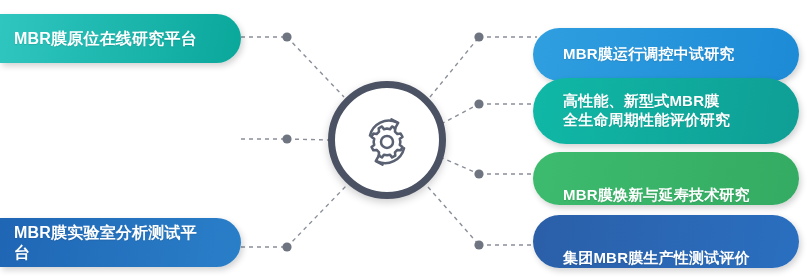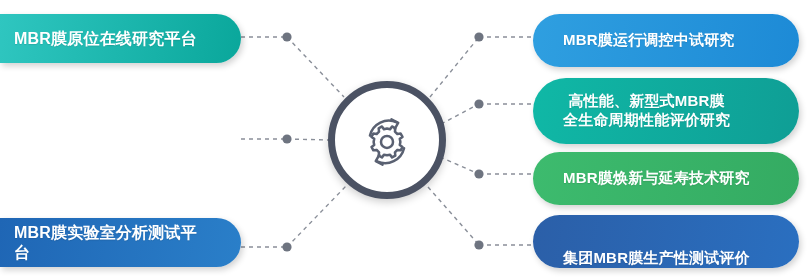--- a/index.html
+++ b/index.html
@@ -66,22 +66,22 @@
     white-space: pre-line;
     text-shadow: 0 1px 1px rgba(0,0,0,0.10);
   }
 
   
   #pill-left-1 { top: 14px;  width: 241px; height: 49px; font-size: 16px; }
   #pill-left-2 { top: 115px; width: 241px; height: 49px; font-size: 16px; }
   #pill-left-3 { top: 218px; width: 241px; height: 49px; font-size: 16px; }
 
   
-  #pill-right-1 { left: 533px; top: 14px;  width: 266px; height: 53px; font-size: 15px; }
-  #pill-right-2 { left: 533px; top: 78px;  width: 266px; height: 66px; font-size: 15px; text-align: center; }
+  #pill-right-1 { left: 533px; top: 28px;  width: 266px; height: 53px; font-size: 15px; }
+  #pill-right-2 { left: 533px; top: 78px;  width: 266px; height: 66px; font-size: 15px; }
   #pill-right-3 { left: 533px; top: 152px; width: 266px; height: 53px; font-size: 15px; }
   #pill-right-4 { left: 533px; top: 215px; width: 266px; height: 53px; font-size: 15px; align-items: flex-end; }
 
   
   #center-hub {
     position: absolute;
     left: 328px;
     top: 81px;
     width: 118px;
     height: 118px;
@@ -175,21 +175,21 @@
 
   <div class="pill pill-right" id="pill-right-1" style="background:linear-gradient(100deg,#2f9fe0 0%,#1d8ad6 100%);">
     <span class="pill-label">MBR膜运行调控中试研究</span>
   </div>
 
   <div class="pill pill-right" id="pill-right-2" style="background:linear-gradient(100deg,#10b8a6 0%,#0f9e95 100%);">
     <span class="pill-label">高性能、新型式MBR膜
 全生命周期性能评价研究</span>
   </div>
 
-  <div class="pill pill-right" id="pill-right-3" style="background:linear-gradient(100deg,#3dbb6e 0%,#34ab62 100%);">
+  <div class="pill pill-right" id="pill-right-3" style="background:linear-gradient(100deg,#3dbb6e 0%,#34ab62 100%);align-items:flex-end;">
     <span class="pill-label">MBR膜焕新与延寿技术研究</span>
   </div>
 
   <div class="pill pill-right" id="pill-right-4" style="background:linear-gradient(100deg,#2b5fa8 0%,#2a6fc0 100%);">
     <span class="pill-label">集团MBR膜生产性测试评价</span>
   </div>
 
 </div>
 
 </body></html>

